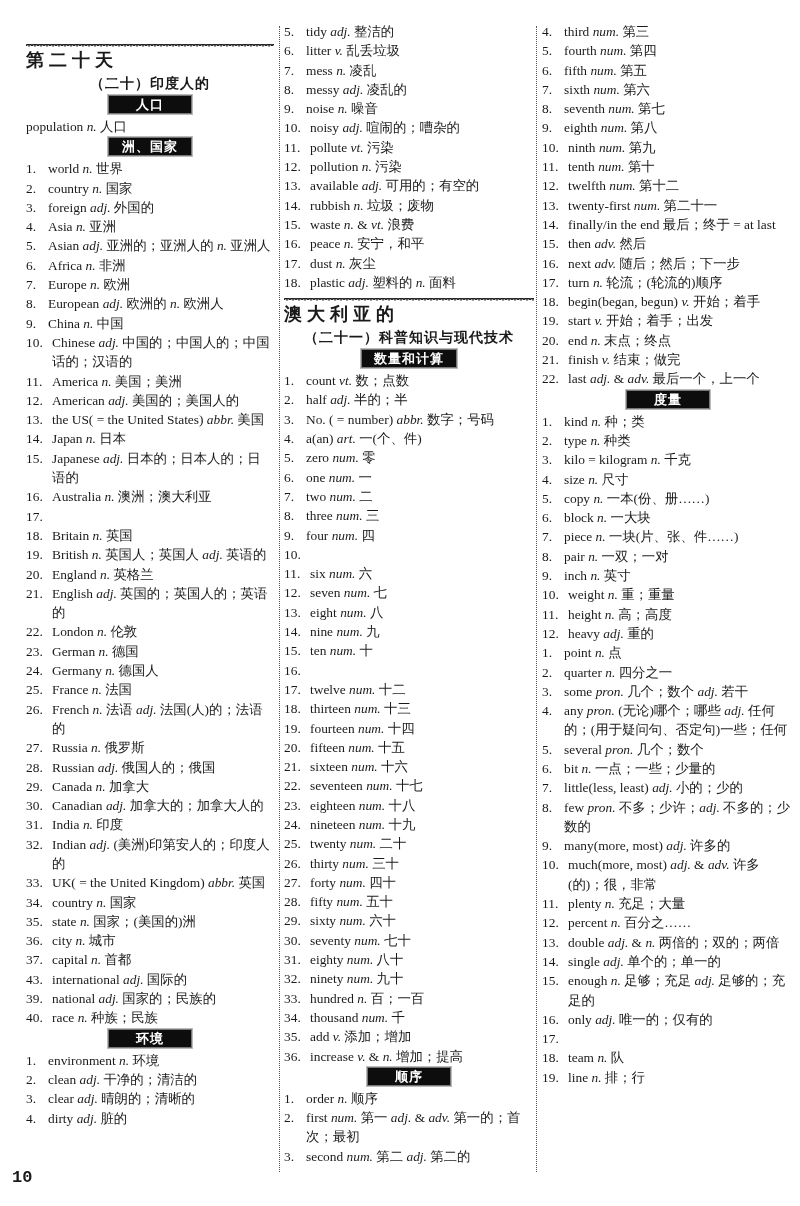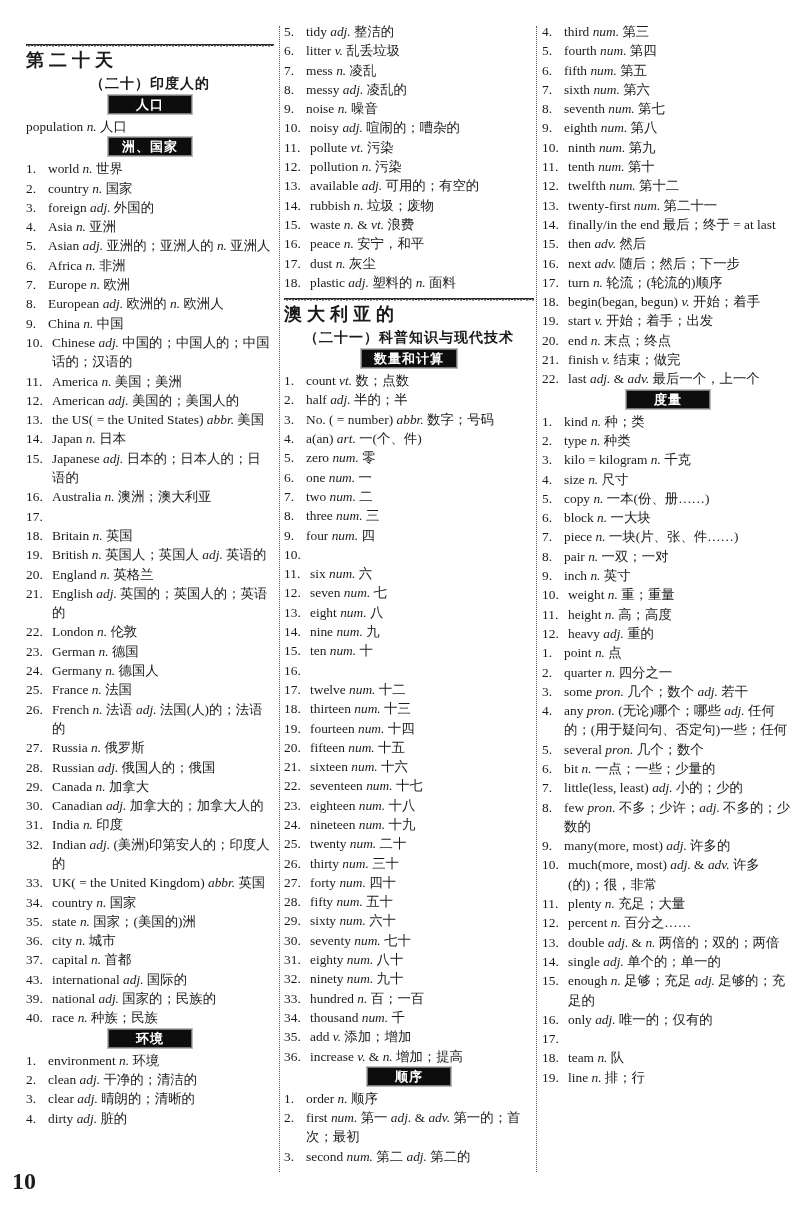--- a/index.html
+++ b/index.html
@@ -90,23 +90,23 @@
     }
     .entry .num.two { min-width: 26px; }
     .entry .txt { flex: 1 1 auto; }
     .plain {
       line-height: 19.3px;
     }
     .page-no {
       position: absolute;
       left: 12px;
       top: 1168px;
-      font-family: Liberation Serif, serif;
+      font-family: Liberation Mono, monospace;
       font-weight: bold;
-      font-size: 24px;
+      font-size: 17px;
     }
     i { font-style: italic; }
   </style>
 </head>
 <body>
 
 <div id="div1" class="divider"></div>
 <div id="div2" class="divider"></div>
 
 <div id="col1" class="col">

